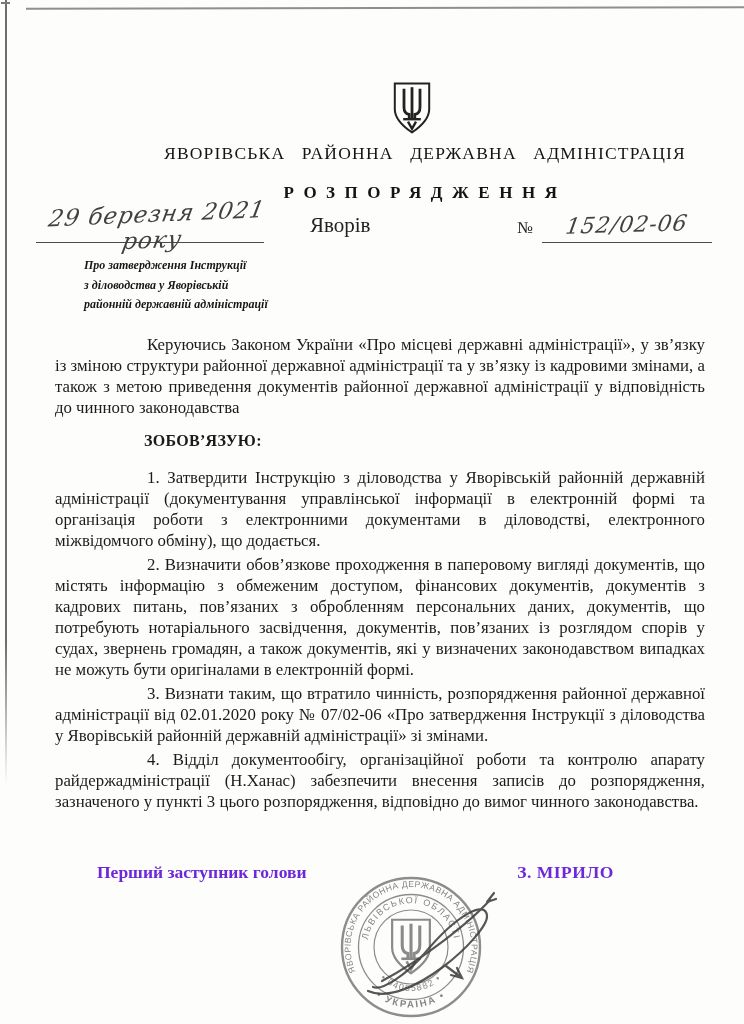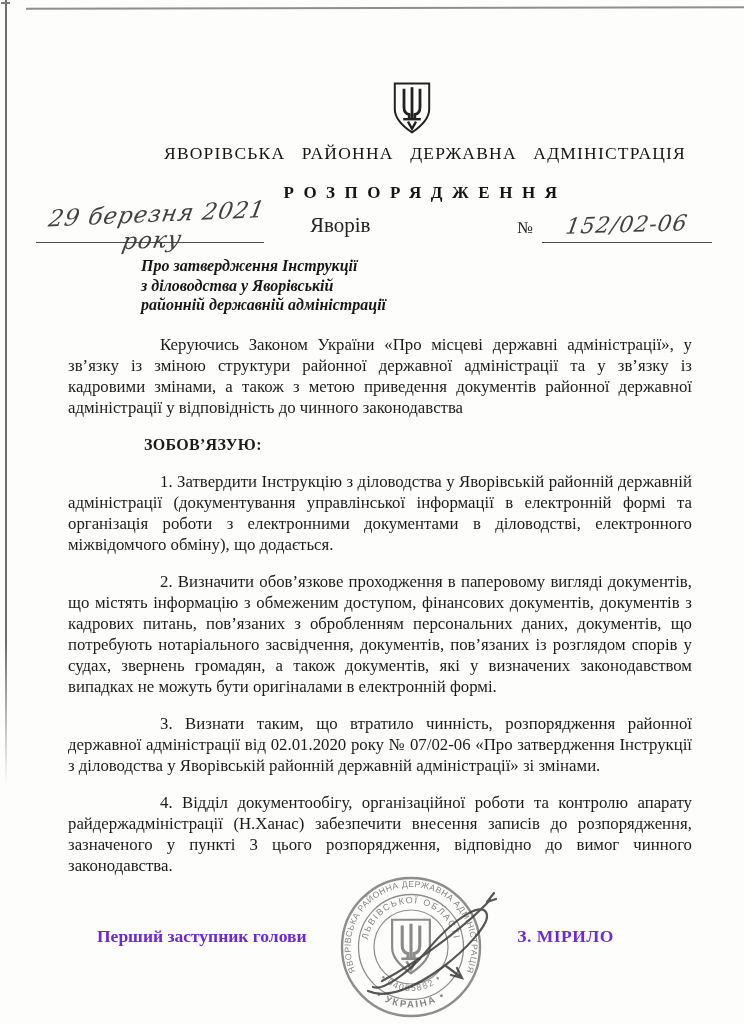--- a/index.html
+++ b/index.html
@@ -23,24 +23,24 @@
   .dateline{ display:flex; align-items:flex-end; margin-top:2px; height:38px; }
   .hw{ font-family:"DejaVu Serif", serif; font-style:italic; color:#414141; }
   .date-u{ width:228px; border-bottom:1.6px solid #4c4c4c; text-align:center; height:36px; }
   .date-u .hw-text{ display:inline-block; font-size:23px; letter-spacing:1px; transform:rotate(-2.5deg) skewX(-13deg); transform-origin:left bottom;}
   .place{ margin-left:46px; font-size:21px; padding-bottom:5px; color:#222;}
   .num-group{ margin-left:auto; display:flex; align-items:flex-end; margin-right:6px;}
   .num-label{ font-size:16.5px; padding-bottom:5px; margin-right:9px; color:#222;}
   .num-u{ width:170px; border-bottom:1.6px solid #4c4c4c; text-align:center; height:30px;}
   .num-u .hw-text{ display:inline-block; font-size:22px; letter-spacing:1px; transform:rotate(-1.5deg) skewX(-11deg);}
 
-  .subject{ margin:13px 0 0 105px; font-style:italic; font-weight:bold; font-size:16px; line-height:19.5px; color:#161616;}
+  .subject{ margin:13px 0 0 48px; font-style:italic; font-weight:bold; font-size:12px; line-height:19.5px; color:#161616;}
 
   .doc-body{ margin:19px 0 0 16px; width:656px; text-align:justify; font-size:16.8px; line-height:21px; color:#1b1b1b;}
-  .doc-body p{ margin:16px; text-indent:92px; }
+  .doc-body p{ margin:3px; text-indent:92px; }
   .oblige{ margin:12px 0 16px !important; font-weight:bold; letter-spacing:.3px; font-size:16px;}
 
   .sig-row{ display:flex; align-items:baseline; margin-top:50px; padding-left:61px; font-weight:bold; font-size:17.5px; color:#6d28d9;}
   .sig-name{ margin-left:auto; margin-right:104px; letter-spacing:.5px;}
 
   .seal{ position:absolute; left:330px; top:870px; pointer-events:none; }
   .seal text{ font-family:"Liberation Sans", sans-serif; fill:#858585; }
   .defs-hidden{ position:absolute; width:0; height:0; overflow:hidden;}
 </style>
 </head>

